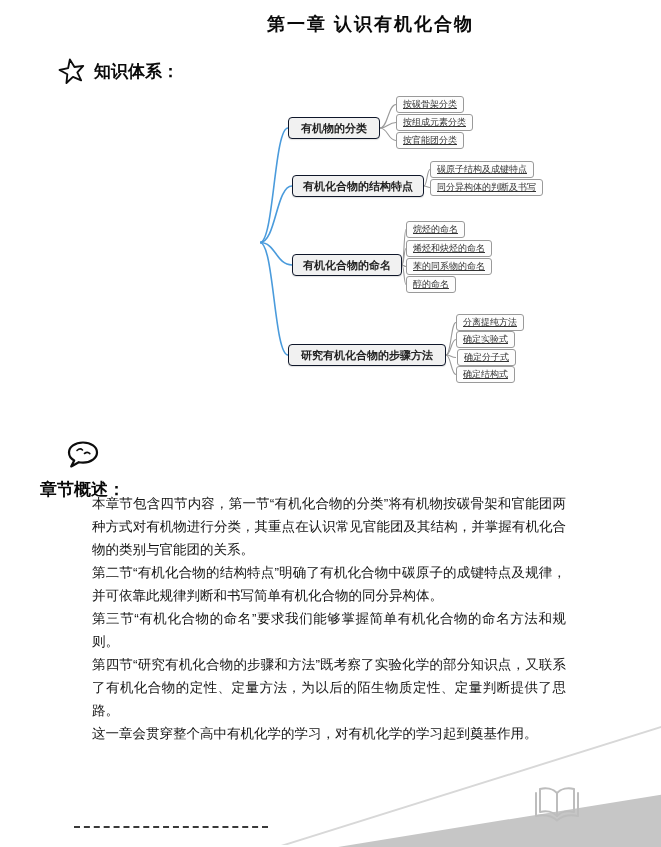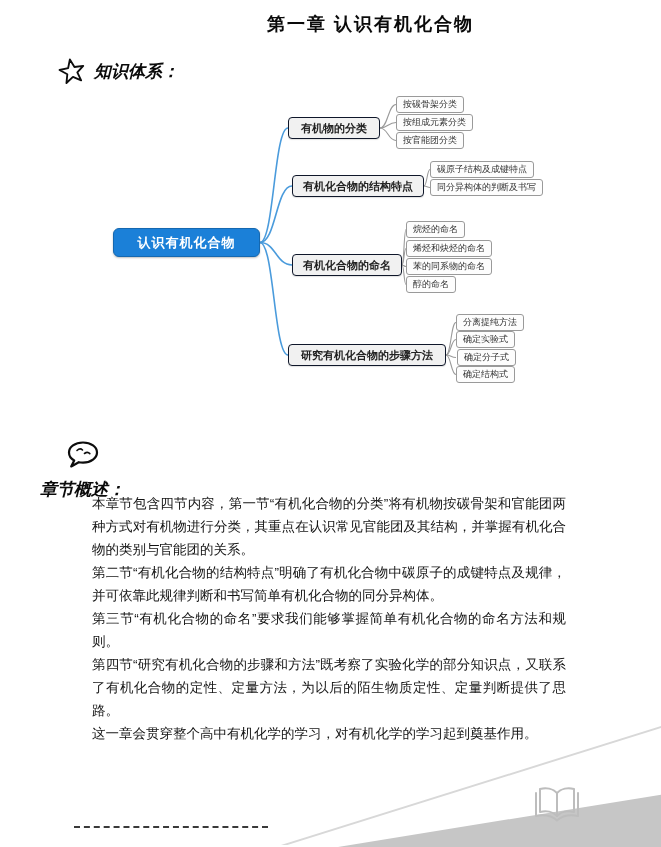--- a/index.html
+++ b/index.html
@@ -3,36 +3,36 @@
 <meta charset="utf-8">
 <style>
   html,body{margin:0;padding:0;background:#ffffff;}
   .page{position:relative;width:661px;height:847px;background:#ffffff;overflow:hidden;
         font-family:"Liberation Sans","DejaVu Sans",sans-serif;color:#111;}
 
   .title{position:absolute;left:0;top:12px;width:100%;margin:0;text-align:center;
          font-size:18px;font-weight:bold;letter-spacing:2px;color:#0a0a0a;padding-left:40px;}
 
   .section-heading{position:absolute;display:flex;align-items:center;gap:8px;
-         font-size:17px;font-weight:bold;color:#0a0a0a;font-style:italic;}
+         font-size:17px;font-weight:bold;color:#0a0a0a;}
   .heading-knowledge{left:58px;top:58px;}
   .heading-overview{left:40px;top:440px;flex-direction:column;}
   .icon{display:inline-flex;align-items:center;justify-content:center;}
 
   .mindmap{position:absolute;left:0;top:0;width:661px;height:420px;}
   .connectors{position:absolute;left:0;top:0;pointer-events:none;}
   .node{position:absolute;display:flex;align-items:center;justify-content:center;
         box-sizing:border-box;white-space:nowrap;}
   .node.root{background:#1b80d8;border:1px solid #1568b0;border-radius:6px;
         color:#ffffff;font-size:13px;font-weight:bold;letter-spacing:1px;
         box-shadow:0 1px 2px rgba(0,0,0,0.25);}
   .node.branch{background:#f1f1f1;border:1px solid #0f172a;border-radius:4px;
         color:#222;font-size:11px;font-weight:bold;box-shadow:0 1px 1px rgba(0,0,0,0.12);}
   .node.leaf{background:#fdfdfd;border:1px solid #9a9a9a;border-radius:3px;
-        color:#333;font-size:9px;height:17px;padding:0 6px;}
+        color:#333;font-size:9px;height:17px;padding:0 6px;text-decoration:underline;}
 
   .overview-text{position:absolute;left:92px;top:492px;width:474px;
         font-size:13.5px;line-height:23px;color:#141414;text-align:justify;}
   .overview-text p{margin:0;}
 
   .dash-line{position:absolute;left:74px;top:826px;width:194px;height:0;
         border-top:2px dashed #3a3a3a;}
 
   .corner-gray{position:absolute;left:281px;top:757px;width:380px;height:90px;
         background:#c6c6c6;clip-path:polygon(100% 0,100% 100%,12% 100%);}
@@ -76,21 +76,20 @@
         <path d="M402,265 C404,265 404,248.5 406,248.5"></path>
         <path d="M402,265 C404,265 404,266.5 406,266.5"></path>
         <path d="M402,265 C404,265 404,284.5 406,284.5"></path>
         <path d="M446,355 C451,355 451,322.5 456,322.5"></path>
         <path d="M446,355 C451,355 451,339.5 456,339.5"></path>
         <path d="M446,355 C451,355 451,357.5 456,357.5"></path>
         <path d="M446,355 C451,355 451,374.5 456,374.5"></path>
       </g>
     </svg>
 
-    <div class="node root" style="left:113px;top:228px;width:147px;height:29px">认识有机化合物</div>
 
     <div class="node branch" style="left:288px;top:117px;width:92px;height:22px">有机物的分类</div>
     <div class="node branch" style="left:292px;top:175px;width:132px;height:22px">有机化合物的结构特点</div>
     <div class="node branch" style="left:292px;top:254px;width:110px;height:22px">有机化合物的命名</div>
     <div class="node branch" style="left:288px;top:344px;width:158px;height:22px">研究有机化合物的步骤方法</div>
 
     <div class="node leaf" style="left:396px;top:96px">按碳骨架分类</div>
     <div class="node leaf" style="left:396px;top:114px">按组成元素分类</div>
     <div class="node leaf" style="left:396px;top:132px">按官能团分类</div>
 

